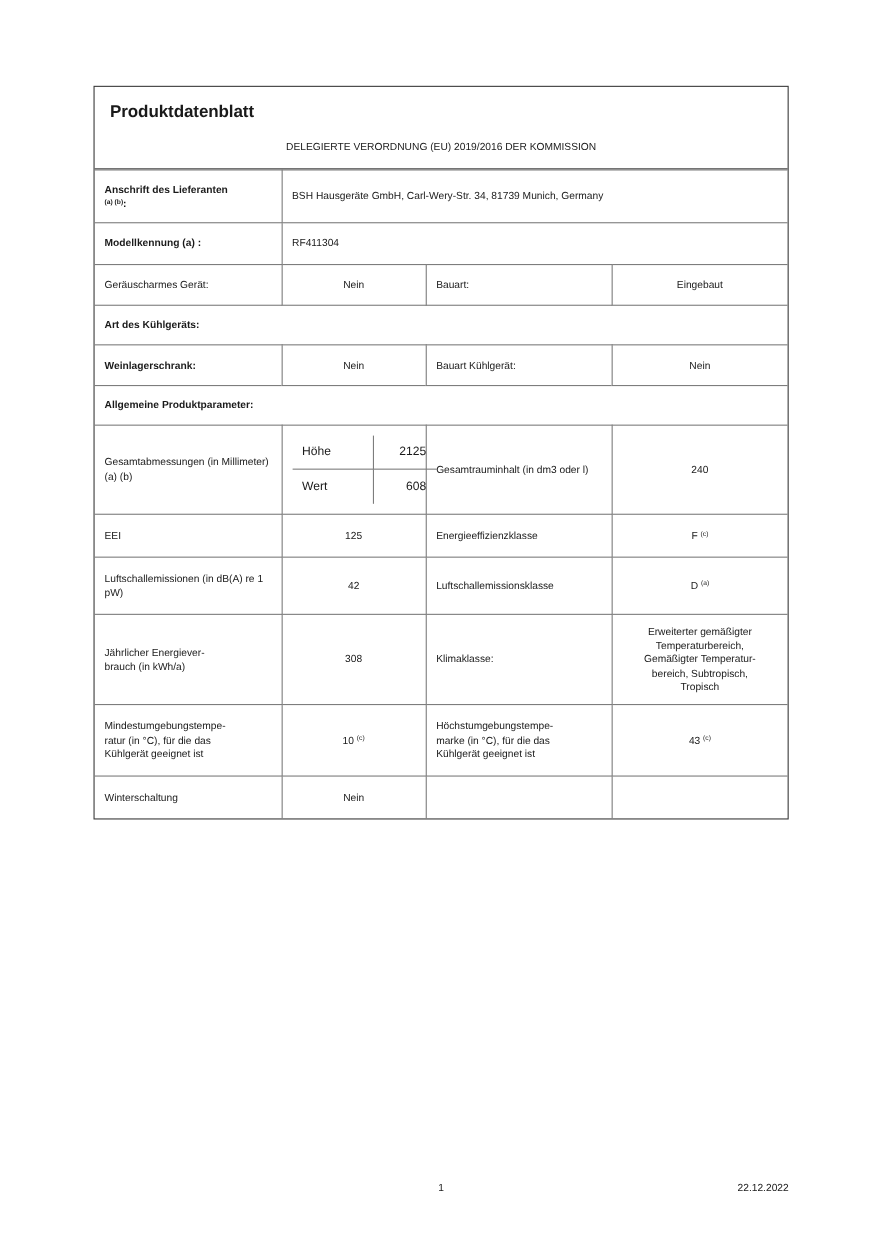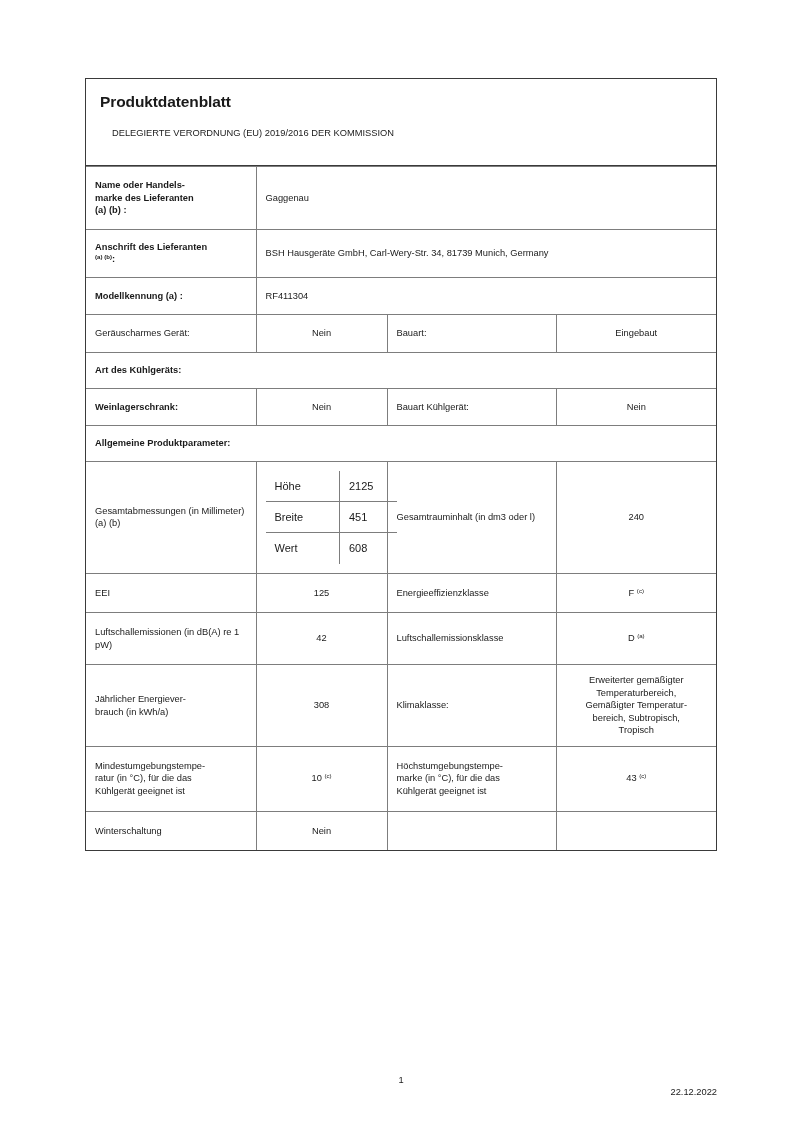--- a/index.html
+++ b/index.html
@@ -38,21 +38,22 @@
   .hdr-title {
     font-size: 15.5px;
     font-weight: bold;
     letter-spacing: -0.1px;
     margin: 0 0 18px 0;
     line-height: 1.1;
   }
   .hdr-sub {
     font-size: 9.3px;
     line-height: 1.2;
-    margin: 12px;
+    margin: 0;
+    text-align: center;
   }
   
   table.grid {
     border-collapse: collapse;
     width: 100%;
     table-layout: fixed;
   }
   table.grid td {
     border: 1px solid #7d7d7d;
     padding: 9px 9px;
@@ -85,40 +86,40 @@
     border: 1px solid #7d7d7d;
     padding: 8px 9px;
     font-size: 11px;
     line-height: 1.3;
     box-sizing: border-box;
   }
   table.sub tr:first-child td { border-top: none; }
   table.sub tr:last-child td { border-bottom: none; }
   table.sub td:first-child { border-left: none; }
   table.sub td:last-child { border-right: none; }
-  table.sub td.num { }
+  table.sub td.num { text-align: right; }
 
   
   .footer {
     position: absolute;
     left: 85px;
     top: 1075px;
     width: 632px;
     height: 18px;
   }
   .footer .pg {
     position: absolute;
     left: 0; right: 0;
     text-align: center;
     font-size: 9.3px;
   }
   .footer .dt {
     position: absolute;
     right: 0;
-    top: 12px;
+    top: 0;
     font-size: 9.3px;
   }
   .multi { white-space: pre-line; }
 </style>
 </head>
 <body>
 
 <div class="page">
 
   <div class="sheet">
@@ -127,28 +128,20 @@
       <div class="hdr-title">Produktdatenblatt</div>
       <div class="hdr-sub">DELEGIERTE VERORDNUNG (EU) 2019/2016 DER KOMMISSION</div>
     </div>
 
     <table class="grid">
       <colgroup>
         <col style="width:170px">
         <col style="width:460px">
       </colgroup>
       <tbody>
-        <tr>
-          <td class="lbl-bold" style="padding-top:12px;padding-bottom:12px;">
-            <span class="multi">Name oder Handels-
-marke des Lieferanten</span><br>
-            <span>(a) (b) :</span>
-          </td>
-          <td>Gaggenau</td>
-        </tr>
         <tr>
           <td class="lbl-bold" style="padding-top:11px;padding-bottom:11px;">
             <span>Anschrift des Lieferanten</span><br>
             <span class="sup-inline">(a)  (b)</span><span>:</span>
           </td>
           <td>BSH Hausgeräte GmbH, Carl-Wery-Str. 34, 81739 Munich, Germany</td>
         </tr>
         <tr>
           <td class="lbl-bold" style="padding-top:12px;padding-bottom:12px;">Modellkennung (a) :</td>
           <td>RF411304</td>
@@ -201,24 +194,20 @@
               <colgroup>
                 <col style="width:74px">
                 <col style="width:57px">
               </colgroup>
               <tbody>
                 <tr>
                   <td>Höhe</td>
                   <td class="num">2125</td>
                 </tr>
                 <tr>
-                  <td>Breite</td>
-                  <td class="num">451</td>
-                </tr>
-                <tr>
                   <td>Wert</td>
                   <td class="num">608</td>
                 </tr>
               </tbody>
             </table>
           </td>
           <td>Gesamtrauminhalt (in dm3 oder l)</td>
           <td class="ctr">240</td>
         </tr>
 

